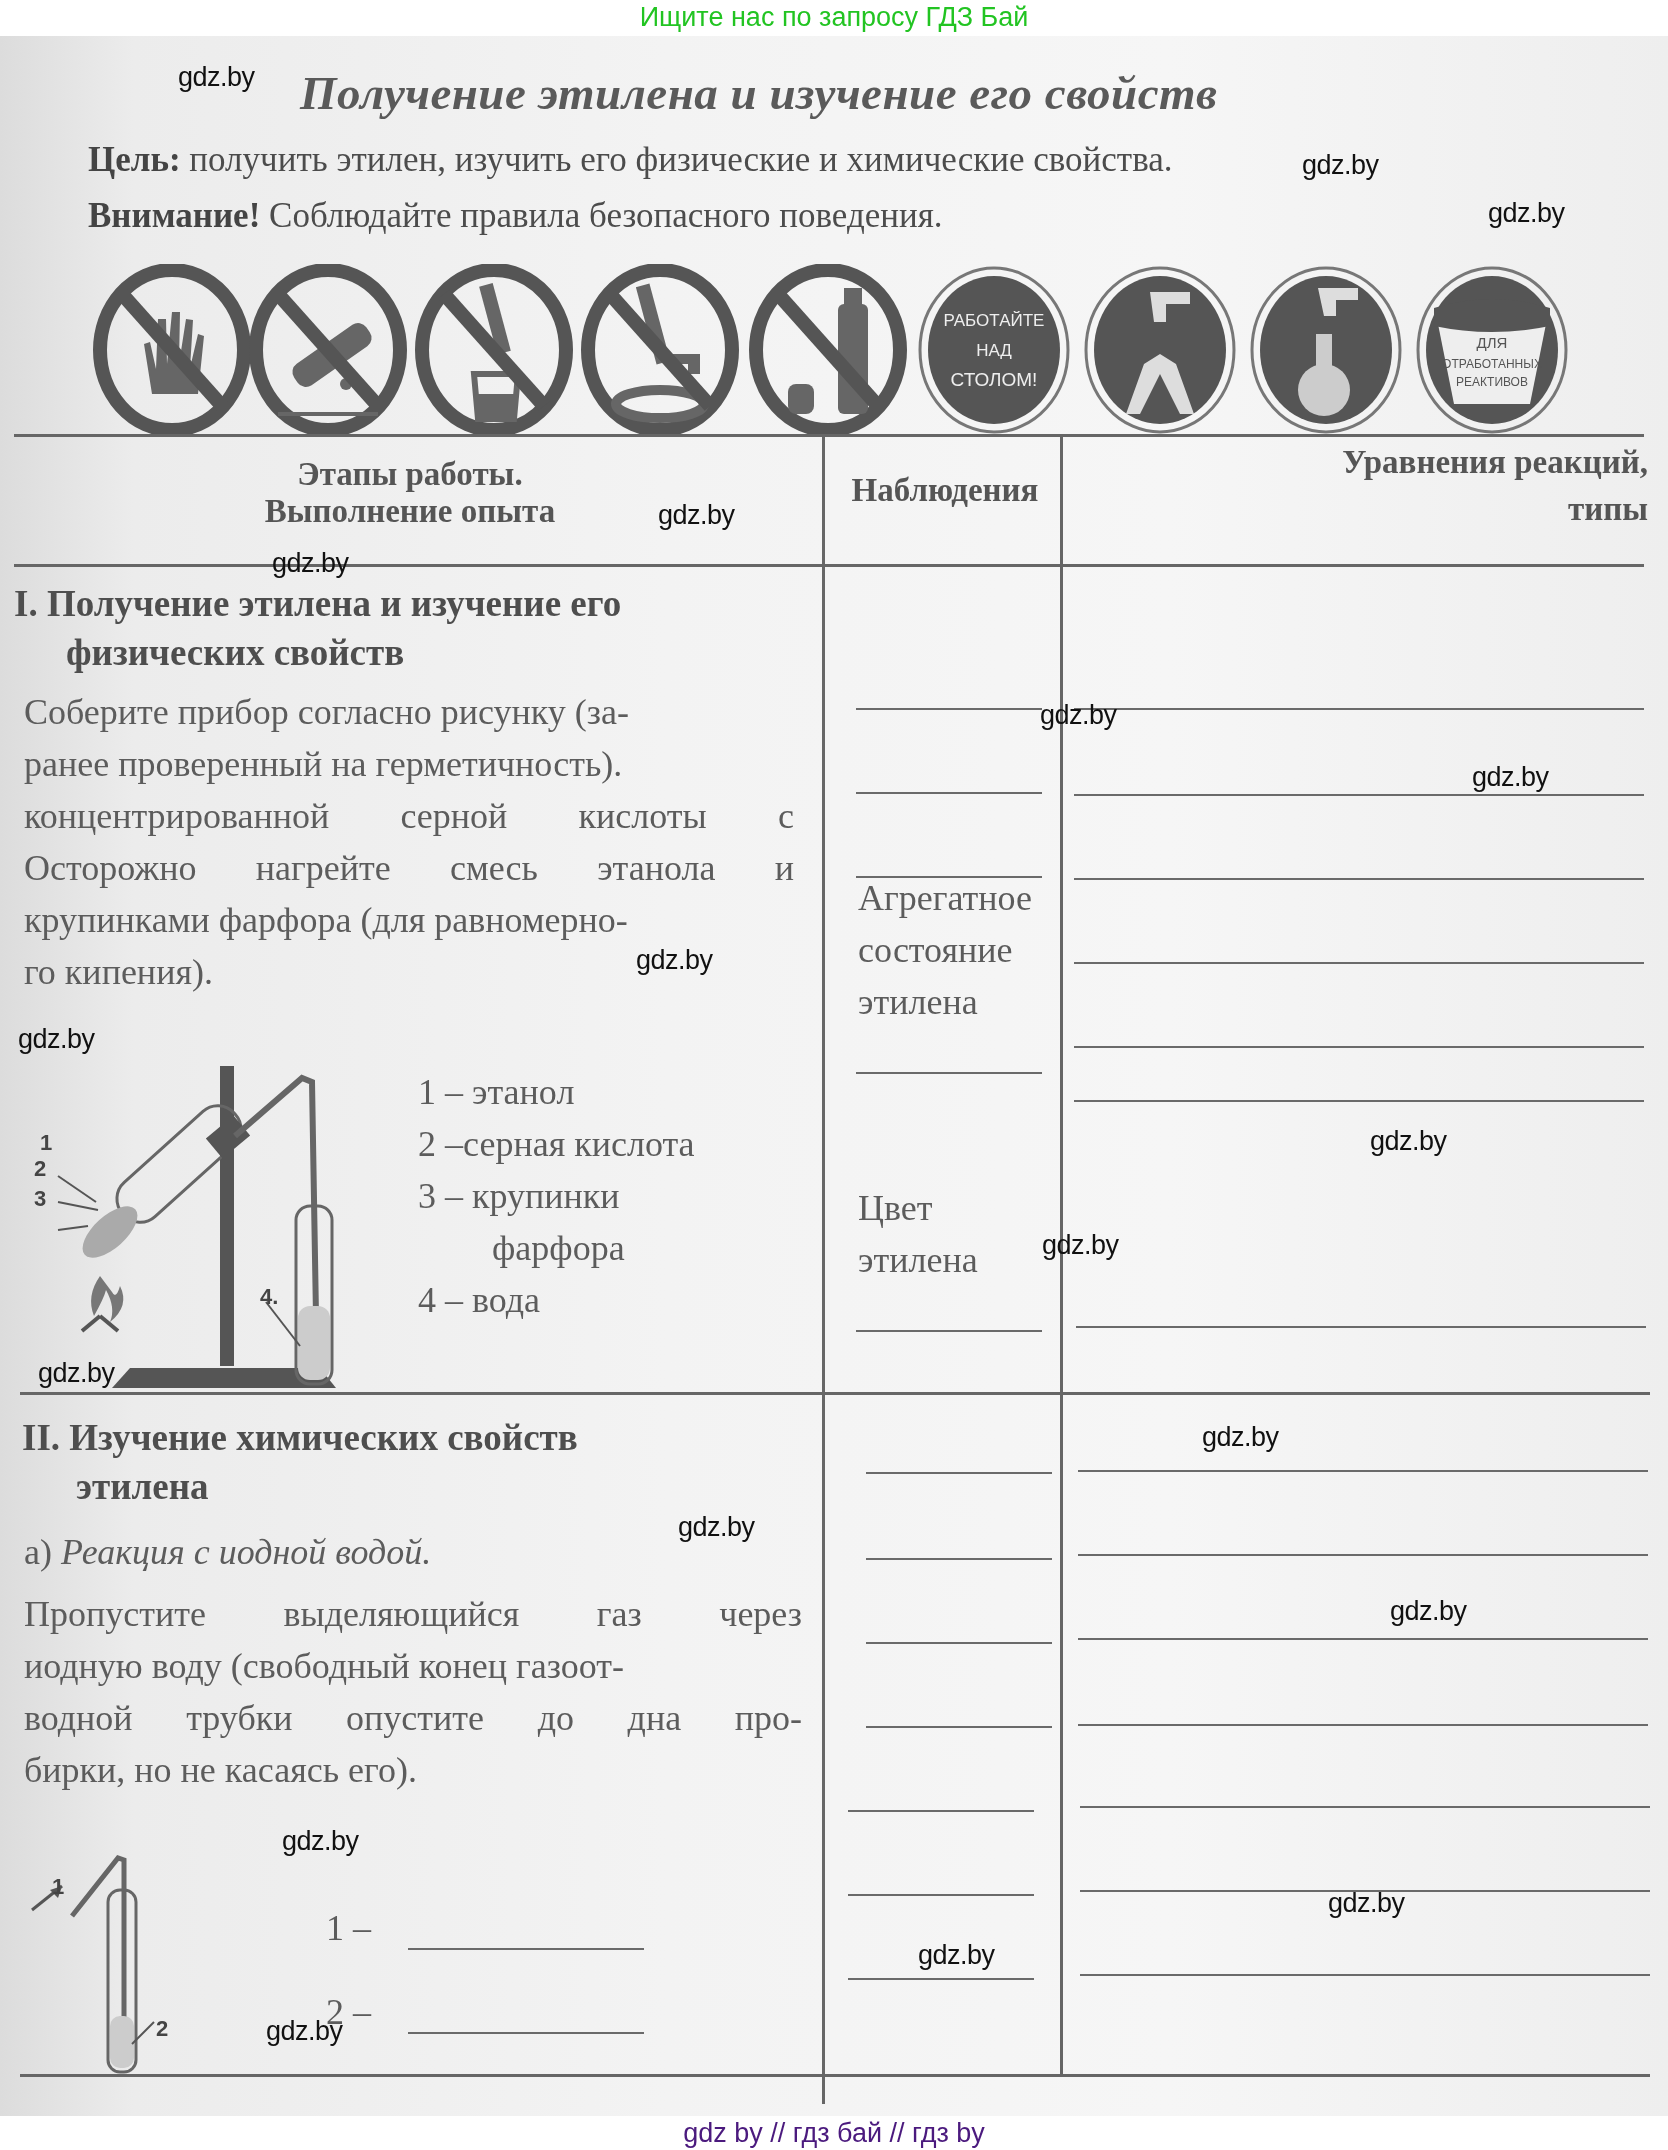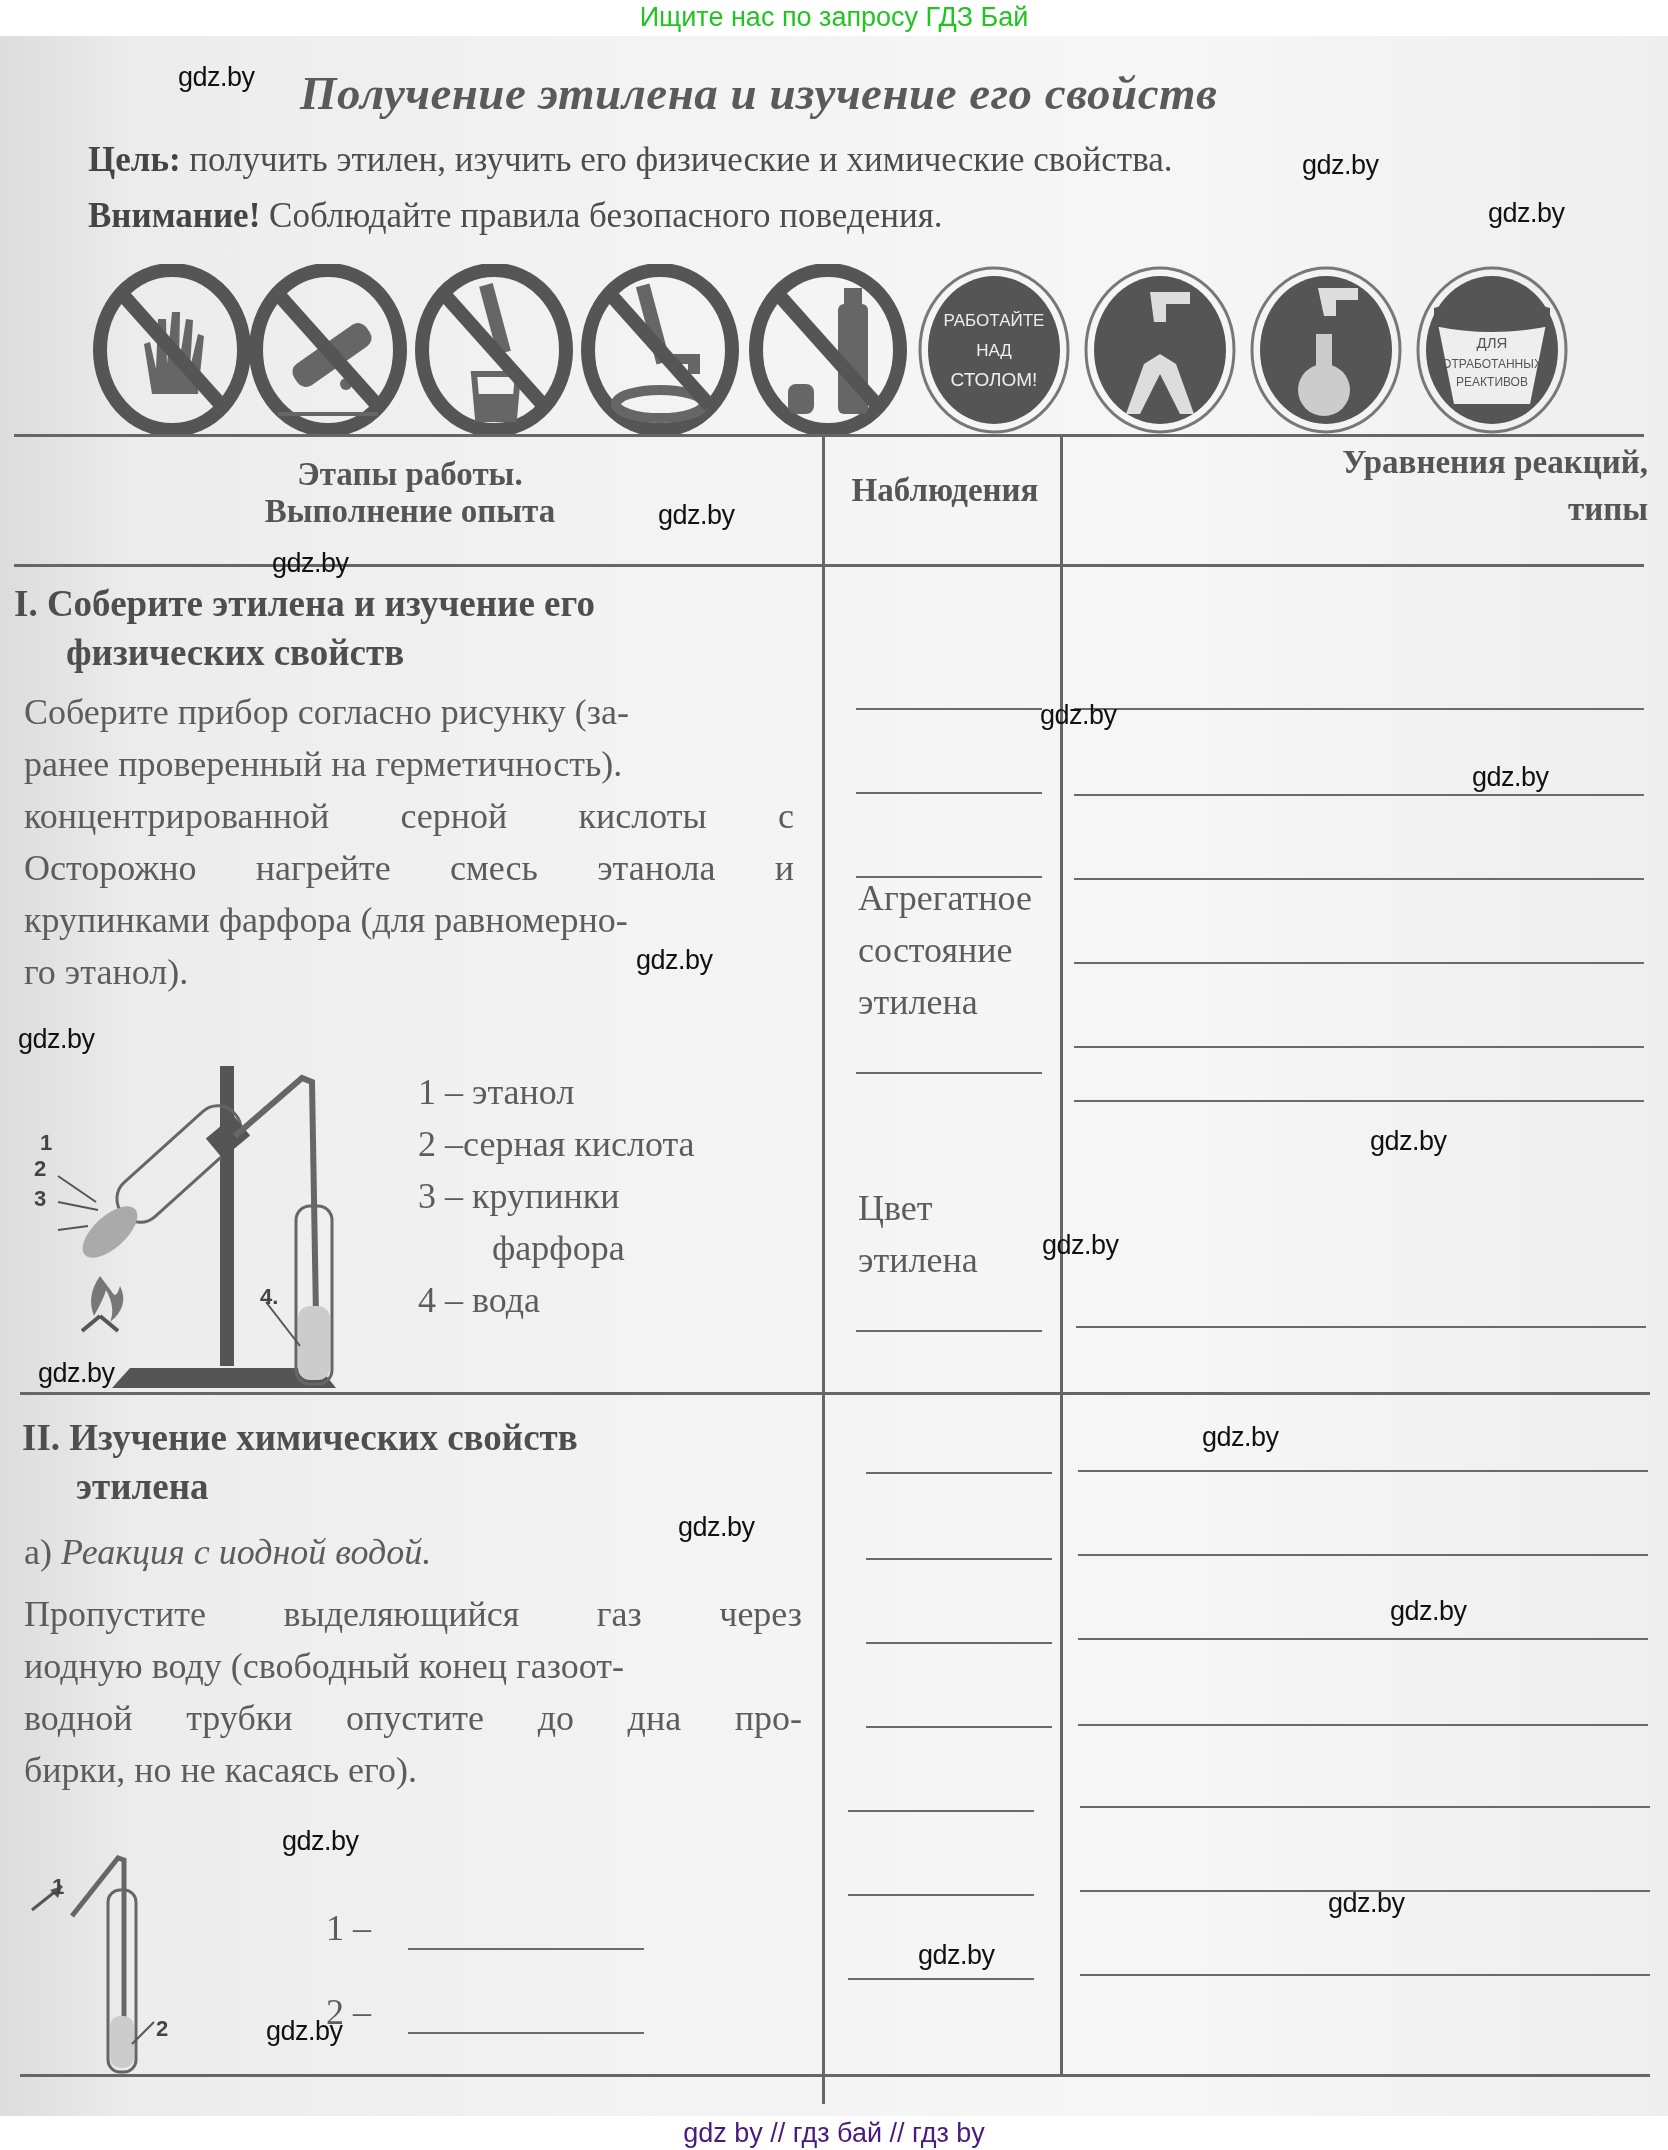--- a/index.html
+++ b/index.html
@@ -124,30 +124,30 @@
     <div>Этапы работы.</div>
     <div style="">Выполнение опыта</div>
   </div>
   <div class="hdr" style="left:830px; top:436px; width:230px;">Наблюдения</div>
   <div class="hdr" style="left:1070px; top:408px; width:578px; text-align:right;">
     <div>Уравнения реакций,</div>
     <div style="margin-top:10px">типы</div>
   </div>
 
   <div class="sec" style="left:14px; top:546px;">
-    <div>I. Соберите этилена и изучение его</div>
+    <div>I. Получение этилена и изучение его</div>
     <div style="margin-left:52px; margin-top:6px;">физических свойств</div>
   </div>
   <div class="txt" style="left:24px; top:650px; width:770px;">
     <div>Соберите прибор согласно рисунку (за-</div>
     <div>ранее проверенный на герметичность).</div>
     <div class="just">концентрированной серной кислоты с</div>
     <div class="just">Осторожно нагрейте смесь этанола и</div>
     <div>крупинками фарфора (для равномерно-</div>
-    <div>го этанол).</div>
+    <div>го кипения).</div>
   </div>
 
   <svg style="position:absolute; left:20px; top:990px; width:400px; height:390px;" viewBox="0 0 400 390">
     <rect x="200" y="40" width="14" height="300" fill="#555"></rect>
     <path d="M110 342 L300 342 L316 362 L92 362 Z" fill="#555"></path>
     <rect x="84" y="115" width="150" height="46" rx="22" fill="none" stroke="#666" stroke-width="3" transform="rotate(-42 159 138)"></rect>
     <ellipse cx="90" cy="206" rx="34" ry="16" fill="#aaa" transform="rotate(-42 90 206)"></ellipse>
     <rect x="190" y="98" width="36" height="26" fill="#555" transform="rotate(-40 208 111)"></rect>
     <polyline points="215,110 282,52 292,56 296,290" fill="none" stroke="#666" stroke-width="6"></polyline>
     <rect x="276" y="180" width="36" height="178" rx="14" fill="none" stroke="#666" stroke-width="3"></rect>

